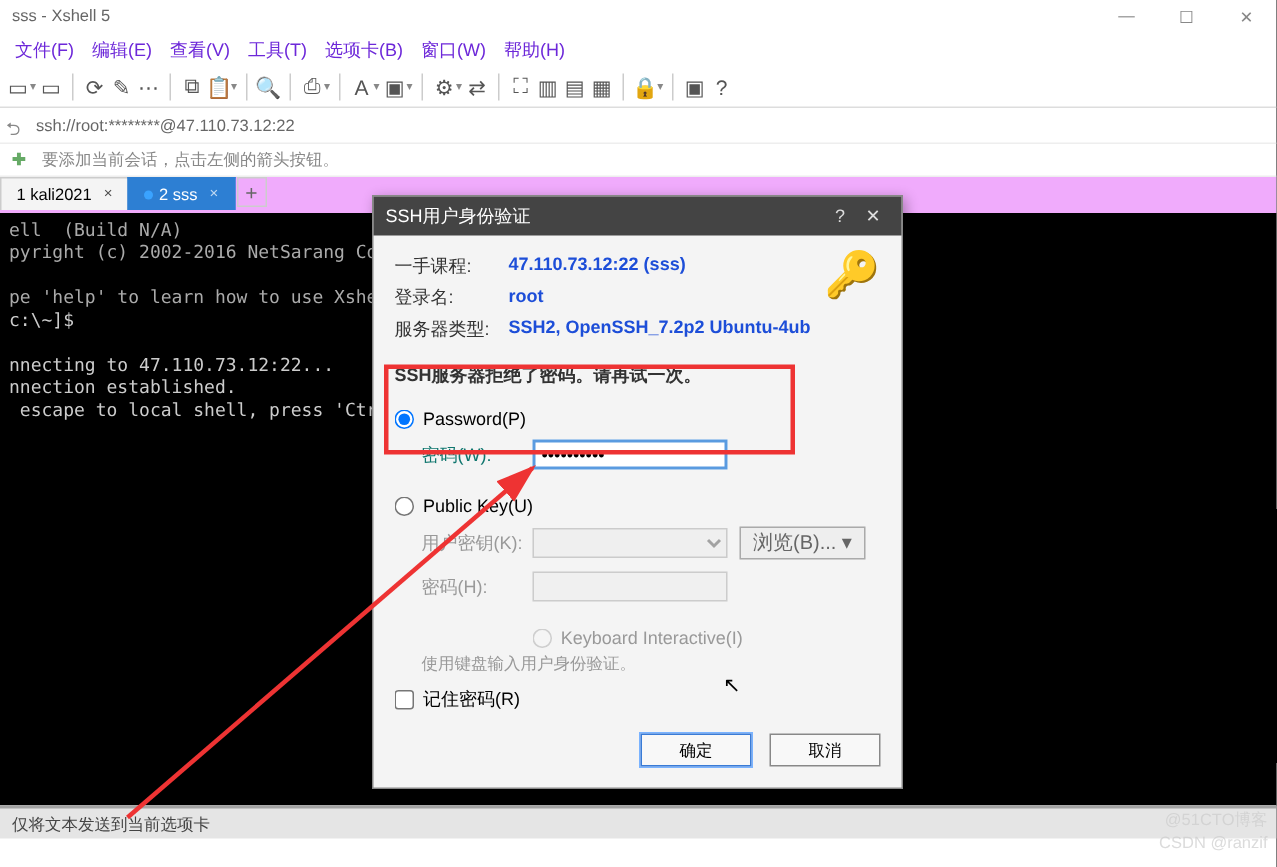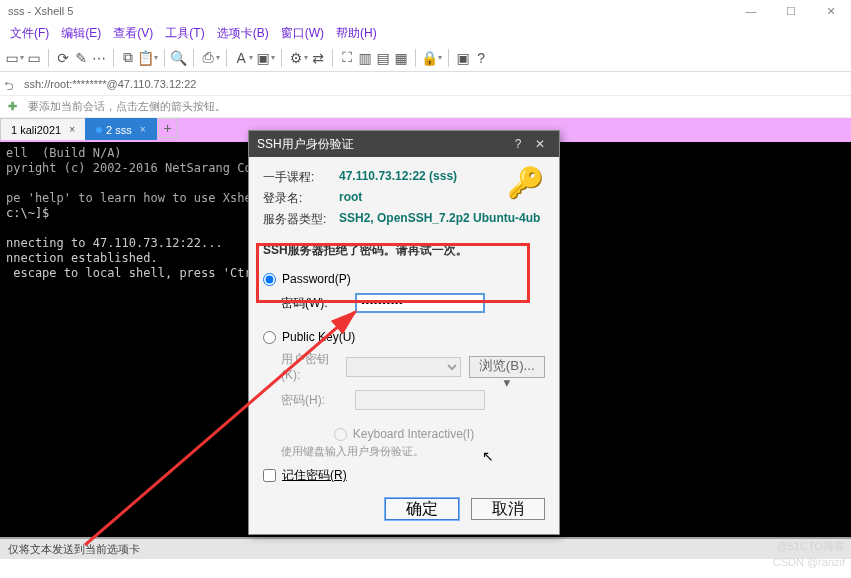--- a/index.html
+++ b/index.html
@@ -31,45 +31,45 @@
     .tab .close { font-size: 10px; margin-left: 4px; color: inherit; opacity: 0.7; }
     .new-tab { height: 20px; width: 20px; border: 1px solid #ccc; display: flex; align-items: center; justify-content: center; font-size: 14px; color: #666; margin-left: 2px; }
     
     .terminal { background: #000; color: #ccc; font-family: Consolas, monospace; font-size: 12px; padding: 4px 6px; height: 395px; line-height: 15px; white-space: pre; }
     .terminal .g { color: #aaa; }
     .terminal .prompt { color: #ccc; }
     
     .statusbar { height: 22px; background: #e5e5e5; border-top: 2px solid #a3a3a3; display: flex; align-items: center; padding: 0 8px; color: #444; font-size: 11px; }
     
     
-    .dialog { position: absolute; left: 248px; top: 130px; width: 312px; background: #f4f4f4; border: 1px solid #888; box-shadow: 2px 2px 8px rgba(0,0,0,0.3); }
+    .dialog { position: absolute; left: 248px; top: 130px; width: 354px; background: #f4f4f4; border: 1px solid #888; box-shadow: 2px 2px 8px rgba(0,0,0,0.3); }
     .dlg-title { height: 26px; background: #444; color: #fff; display: flex; align-items: center; padding: 0 8px; font-size: 12px; }
     .dlg-title .spacer { flex: 1; }
     .dlg-title .dlg-btn { width: 22px; text-align: center; color: #ddd; font-size: 12px; }
     .dlg-body { padding: 10px 14px 14px; }
     .info-row { display: flex; padding: 2px 0; font-size: 12px; }
     .info-row .lbl { width: 76px; color: #333; }
-    .info-row .val { font-weight: bold; color: #0f766e; text-align: center; }
+    .info-row .val { font-weight: bold; color: #1d4ed8; text-align: center; }
     .msg { font-weight: bold; color: #333; margin: 12px 0 10px; font-size: 12px; }
     
     .opt-row { display: flex; align-items: center; gap: 6px; padding: 3px 0; }
     .opt-row input[type=radio] { margin: 0; }
     .sub-row { display: flex; align-items: center; padding: 4px 0 4px 18px; }
-    .sub-row .slbl { width: 74px; color: #000000; }
+    .sub-row .slbl { width: 74px; color: #0f766e; }
     .sub-row .slbl.disabled { color: #999; }
     .sub-row .text-input { width: 130px; height: 20px; border: 1px solid #999; padding: 0 4px; font-size: 12px; background: #fff; }
     .sub-row .text-input[disabled] { background: #f0f0f0; border-color: #ccc; }
     .sub-row .combo { width: 130px; height: 20px; border: 1px solid #bbb; background: #eee; }
     .browse-btn { margin-left: 8px; height: 22px; padding: 0 8px; background: #eee; border: 1px solid #aaa; color: #666; }
     .desc { color: #999; font-size: 11px; padding-left: 18px; }
     
-    .chk-row { display: flex; align-items: center; gap: 6px; margin-top: 8px; text-decoration: underline; }
+    .chk-row { display: flex; align-items: center; gap: 6px; margin-top: 8px; }
     
     .btn-row { display: flex; justify-content: flex-end; gap: 12px; margin-top: 14px; }
-    .btn { width: 74px; height: 22px; border: 1px solid #888; background: #f8f8f8; font-size: 16px; display: flex; align-items: flex-start; justify-content: center; }
+    .btn { width: 74px; height: 22px; border: 1px solid #888; background: #f8f8f8; font-size: 11px; display: flex; align-items: center; justify-content: center; }
     .btn.primary { border: 1px solid #3a7bd5; box-shadow: 0 0 0 1px #7ab3ff; }
     
     .red-box { position: absolute; border: 3px solid #e33; pointer-events: none; }
     .red-box.outer { left: 256px; top: 243px; width: 274px; height: 60px; }
     
     .arrow-svg { position: absolute; left: 0; top: 0; pointer-events: none; }
     
     .watermark { position: absolute; right: 40px; top: 170px; color: #000000; font-size: 16px; letter-spacing: 2px; opacity: 0.6; pointer-events: none; }
     .watermark2 { position: absolute; right: 6px; bottom: 24px; color: #ccc; font-size: 11px; opacity: 0.7; pointer-events: none; }
     .watermark3 { position: absolute; right: 6px; bottom: 10px; color: #ccc; font-size: 11px; opacity: 0.7; pointer-events: none; }

